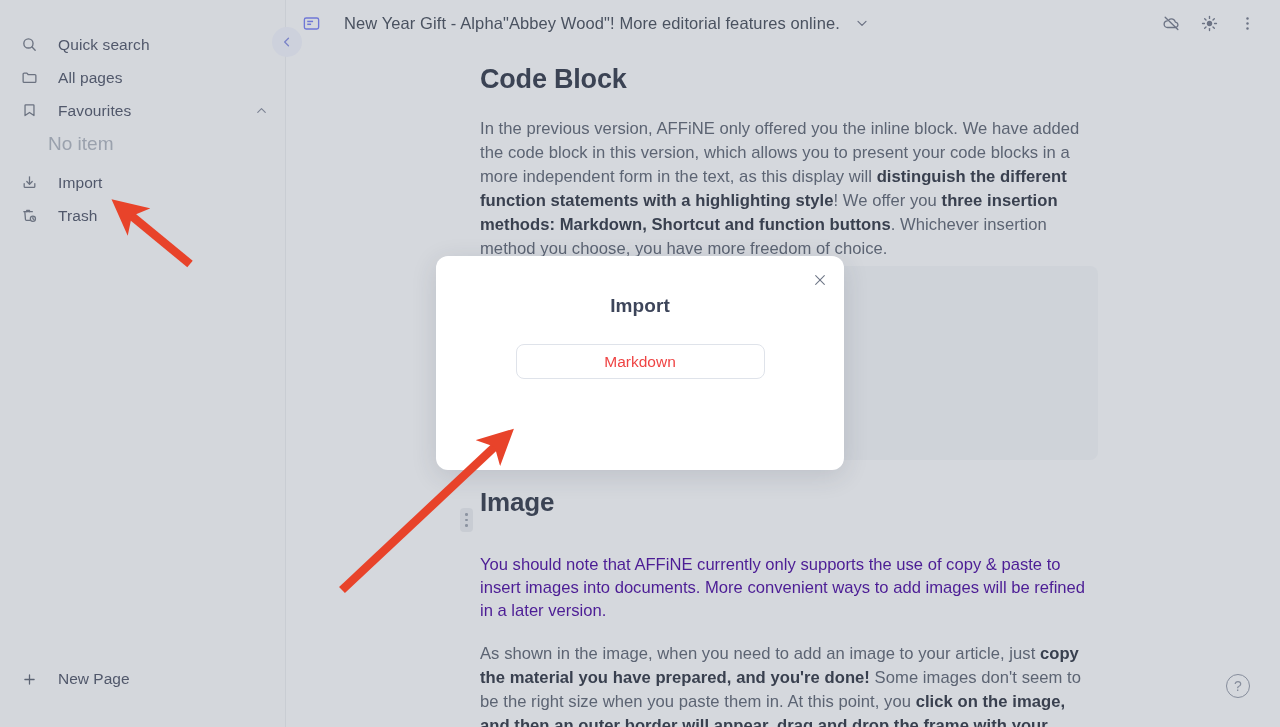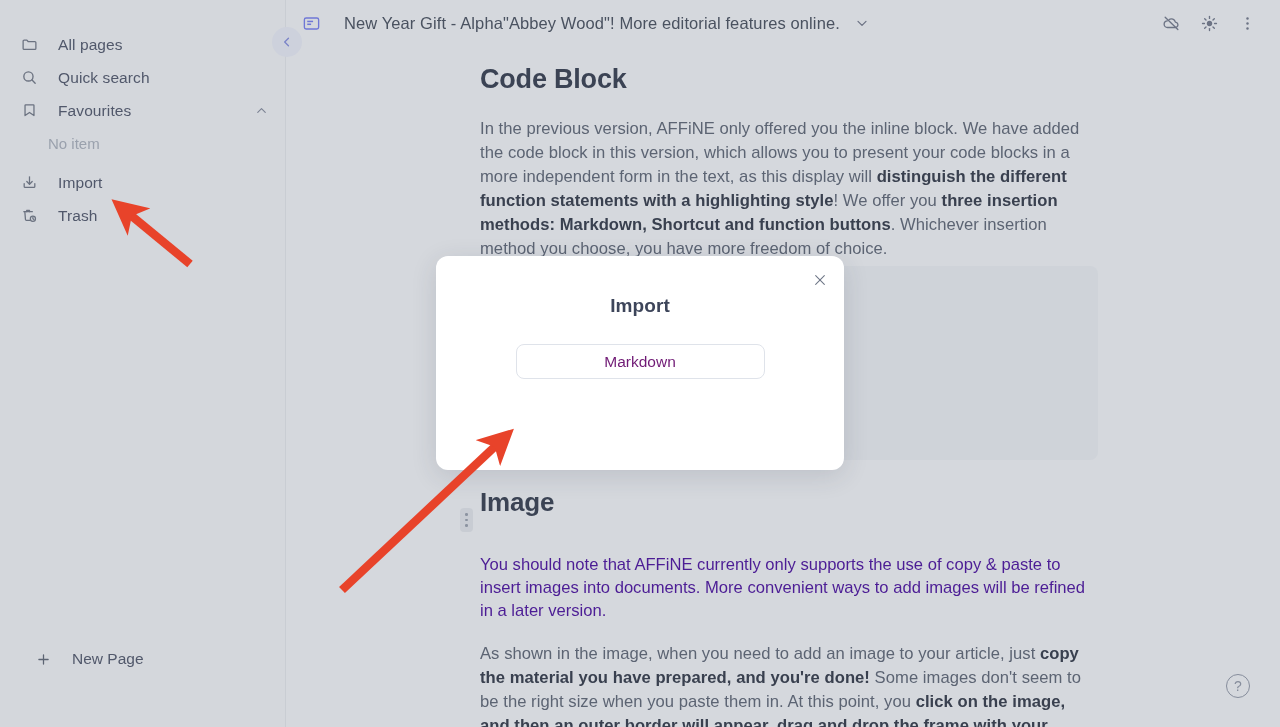--- a/index.html
+++ b/index.html
@@ -34,32 +34,32 @@
   }
   .side-item .lbl {
     margin-left: 18px;
     font-size: 15.5px;
     color: #51586b;
     letter-spacing: .1px;
     white-space: nowrap;
   }
   .side-item .chev { margin-left: auto; color: #7b8293; display:flex; }
   .side-sub {
-    font-size: 15px;
+    font-size: 19px;
     color: #9aa1ad;
     padding: 0 0 0 48px;
     height: 33px;
     display: flex; align-items: center;
   }
   .spacer-8 { height: 6px; }
 
   .new-page {
-    position: absolute; left: 0; bottom: 52px;
+    position: absolute; left: 0; bottom: 32px;
     display: flex; align-items: center;
-    padding: 0 32px; height: 32px; cursor: pointer;
+    padding: 0 18px; height: 32px; cursor: pointer;
   }
   .new-page .ico { width: 22px; display:flex; align-items:center; justify-content:center; color:#5c6473; }
   .new-page .lbl { margin-left: 18px; font-size: 15.5px; color: #51586b; }
 
   .collapse-btn {
     position: absolute; left: 272px; top: 27px;
     width: 30px; height: 30px; border-radius: 50%;
     background: #cdd1dc;
     display: flex; align-items: center; justify-content: center;
     color: #7a83c8; cursor: pointer; z-index: 40;
@@ -148,52 +148,52 @@
   }
   .modal-title {
     text-align: center; font-size: 19px; font-weight: 700;
     color: #3d455a; margin-top: 39px; letter-spacing: .1px;
   }
   .modal-btn {
     display: block; margin: 27px auto 0 auto;
     width: 249px; height: 35px;
     background: #fff; border: 1px solid #dfe3ea; border-radius: 8px;
     font-family: "Liberation Sans", sans-serif;
-    font-size: 15.5px; color: #701a75; cursor: pointer;
+    font-size: 15.5px; color: #ef4444; cursor: pointer;
   }
 
   
   .arrows { position: absolute; left: 0; top: 0; width: 1280px; height: 727px; pointer-events: none; z-index: 90; }
 </style>
 </head>
 <body>
 
 <div id="app">
 
   <div class="sidebar">
 
     <div class="side-nav">
 
       <div class="side-item">
         <span class="ico">
-          <svg width="17" height="17" viewBox="0 0 24 24" fill="none" stroke="currentColor" stroke-width="1.8" stroke-linejoin="round">
-              <path d="M3 7.2a1.4 1.4 0 0 1 1.4-1.4h3.9l1.7 2h9.6A1.4 1.4 0 0 1 21 9.2v8.4a1.4 1.4 0 0 1-1.4 1.4H4.4A1.4 1.4 0 0 1 3 17.6z"></path>
-            </svg>
-        </span>
-        <span class="lbl">All pages</span>
-      </div>
-
-      <div class="side-item">
-        <span class="ico">
           <svg width="17" height="17" viewBox="0 0 24 24" fill="none" stroke="currentColor" stroke-width="1.9" stroke-linecap="round">
               <circle cx="10.5" cy="10.5" r="6.5"></circle>
               <line x1="15.6" y1="15.6" x2="20" y2="20"></line>
             </svg>
         </span>
         <span class="lbl">Quick search</span>
+      </div>
+
+      <div class="side-item">
+        <span class="ico">
+          <svg width="17" height="17" viewBox="0 0 24 24" fill="none" stroke="currentColor" stroke-width="1.8" stroke-linejoin="round">
+              <path d="M3 7.2a1.4 1.4 0 0 1 1.4-1.4h3.9l1.7 2h9.6A1.4 1.4 0 0 1 21 9.2v8.4a1.4 1.4 0 0 1-1.4 1.4H4.4A1.4 1.4 0 0 1 3 17.6z"></path>
+            </svg>
+        </span>
+        <span class="lbl">All pages</span>
       </div>
 
       <div class="side-item">
         <span class="ico">
           <svg width="17" height="17" viewBox="0 0 24 24" fill="none" stroke="currentColor" stroke-width="1.8" stroke-linejoin="round">
               <path d="M6.5 4h11a.8.8 0 0 1 .8.8v14.4l-6.3-4.4-6.3 4.4V4.8A.8.8 0 0 1 6.5 4z"></path>
             </svg>
         </span>
         <span class="lbl">Favourites</span>
         <span class="chev">

